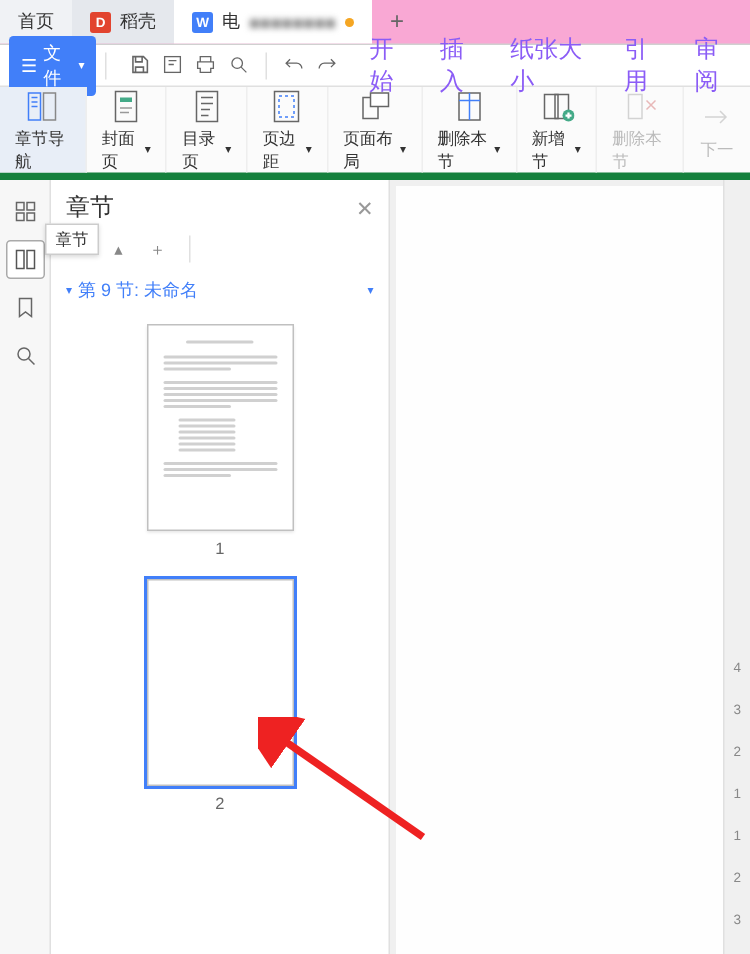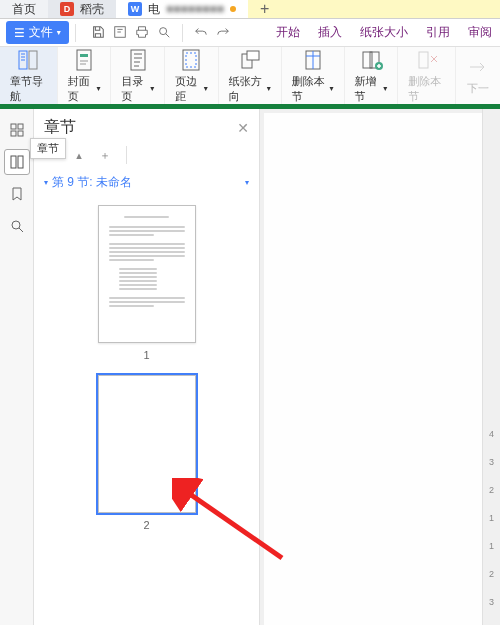--- a/index.html
+++ b/index.html
@@ -1,36 +1,36 @@
 <!DOCTYPE html>
 <html><head>
   <meta charset="utf-8">
   <style>
     * { margin: 0; padding: 0; box-sizing: border-box; font-family: "Microsoft YaHei", sans-serif; }
     body { width: 500px; height: 636px; background: #fff; overflow: hidden; font-size: 12px; color: #333; position: relative; }
 
-    .tabs { display: flex; height: 19px; background: #fef9c3; border-bottom: 1px solid #d0d0d0; align-items: center; }
+    .tabs { display: flex; height: 30px; background: #f9a8d4; border-bottom: 1px solid #d0d0d0; align-items: center; }
     .tab { display: flex; align-items: center; height: 100%; padding: 0 12px; gap: 6px; cursor: pointer; }
     .tab.home { background: #f0f2f5; }
     .tab.daoqiao { background: #e5e8ed; }
     .tab.active { background: #fff; }
     .tab-icon { width: 14px; height: 14px; display: inline-flex; align-items: center; justify-content: center; }
     .wps-w { background: #417ff9; color: #fff; font-size: 9px; font-weight: bold; border-radius: 2px; padding: 1px 2px; }
     .daoqiao-d { background: #e2442f; color: #fff; font-size: 9px; font-weight: bold; border-radius: 2px; padding: 1px 3px; }
     .tab-text { font-size: 12px; }
     .tab-text.blurred { filter: blur(2px); color: #888; }
     .dot-unsaved { width: 6px; height: 6px; background: #f5a623; border-radius: 50%; }
     .plus-btn { padding: 0 12px; color: #666; font-size: 16px; cursor: pointer; }
 
     .menu-row { display: flex; height: 28px; background: #fff; border-bottom: 1px solid #e0e0e0; align-items: center; padding-left: 6px; gap: 2px; }
     .file-btn { background: #417ff9; color: #fff; padding: 3px 8px; border-radius: 3px; display: flex; align-items: center; gap: 4px; font-size: 12px; cursor: pointer; }
     .qat { display: flex; gap: 6px; padding: 0 8px; }
     .qat-icon { width: 16px; height: 16px; display: flex; align-items: center; justify-content: center; color: #666; cursor: pointer; }
     .sep { width: 1px; height: 18px; background: #e0e0e0; margin: 0 4px; }
-    .menu-item { padding: 0 8px; cursor: pointer; font-size: 12px; color: #701a75; }
+    .menu-item { padding: 0 8px; cursor: pointer; font-size: 16px; color: #8b5cf6; }
 
     .ribbon { display: flex; height: 62px; background: #fbfbfb; border-bottom: 5px solid #15803d; }
     .ribbon-group { display: flex; flex-direction: column; align-items: center; justify-content: center; padding: 4px 10px; border-right: 1px solid #eee; cursor: pointer; }
     .ribbon-group.active { background: #e8eef7; }
     .ribbon-icon { width: 24px; height: 24px; margin-bottom: 2px; display: flex; align-items: center; justify-content: center; }
     .ribbon-label { font-size: 11px; color: #333; display: flex; align-items: center; gap: 2px; }
     .ribbon-group.disabled .ribbon-label { color: #bbb; }
     .ribbon-group.disabled .ribbon-icon { opacity: 0.4; }
     .caret { font-size: 8px; }
 
@@ -184,21 +184,21 @@
       </div>
   </div>
   <div class="ribbon-group">
     <div class="ribbon-icon">
         <svg width="24" height="24" viewBox="0 0 24 24">
           <rect x="4" y="6" width="10" height="14" fill="none" stroke="#666"></rect>
           <rect x="9" y="3" width="12" height="9" fill="#fff" stroke="#666"></rect>
         </svg>
       </div>
     <div class="ribbon-label">
-        <span>纸张方向</span>
+        <span>页面布局</span>
         <span class="caret">▾</span>
       </div>
   </div>
   <div class="ribbon-group">
     <div class="ribbon-icon">
         <svg width="24" height="24" viewBox="0 0 24 24">
           <rect x="5" y="3" width="14" height="18" fill="none" stroke="#666"></rect>
           <path stroke="#417ff9" d="M5 8h14M12 3v18"></path>
         </svg>
       </div>

